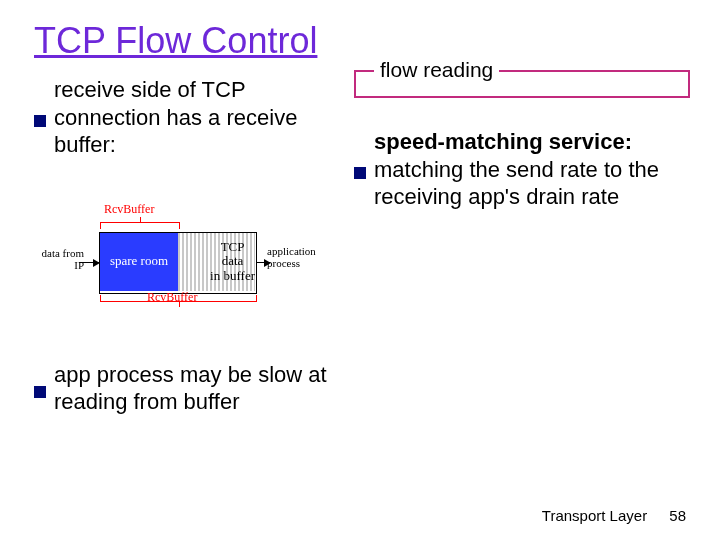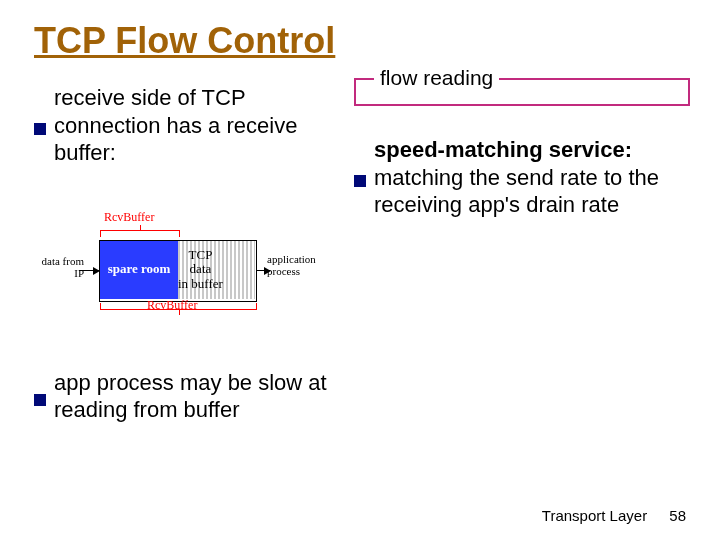--- a/index.html
+++ b/index.html
@@ -14,24 +14,24 @@
   .slide {
     position: relative;
     width: 720px;
     height: 540px;
     box-sizing: border-box;
     padding: 20px 34px 16px 34px;
   }
   .title {
     font-family: "Trebuchet MS", sans-serif;
     font-size: 36px;
-    font-weight: 700;
+    font-weight: 400;
     text-decoration: underline;
-    color: #a16207;
-    margin: 0 0 22px 0;
+    color: #6d28d9;
+    margin: 0 0 14px 0;
   }
   .cols {
     display: flex;
     flex-direction: row;
     width: 100%;
   }
   .col-left {
     flex: 0 0 47%;
     padding-right: 10px;
     box-sizing: border-box;
@@ -89,35 +89,34 @@
     width: 78px;
     height: 58px;
     background: #2a3cff;
     color: #fff;
     text-align: center;
     font-size: 13px;
     line-height: 1.1;
     display: flex;
     align-items: center;
     justify-content: center;
-    font-weight: bold;
   }
   .diagram .tcpdata {
     position: absolute;
     left: 154px;
     top: 56px;
     width: 77px;
     height: 58px;
     background: repeating-linear-gradient(90deg, #c8c8c8 0 2px, #fff 2px 4px);
     text-align: center;
     font-size: 13px;
     line-height: 1.1;
     display: flex;
     align-items: center;
-    justify-content: flex-start;
+    justify-content: flex-end;
     color: #000;
   }
   .diagram .label {
     position: absolute;
     font-size: 11px;
     line-height: 1.1;
     color: #000;
   }
   .diagram .data-from-ip { left: 0px; top: 70px; width: 60px; text-align: right; }
   .diagram .app-proc { left: 243px; top: 68px; width: 72px; text-align: left; }

